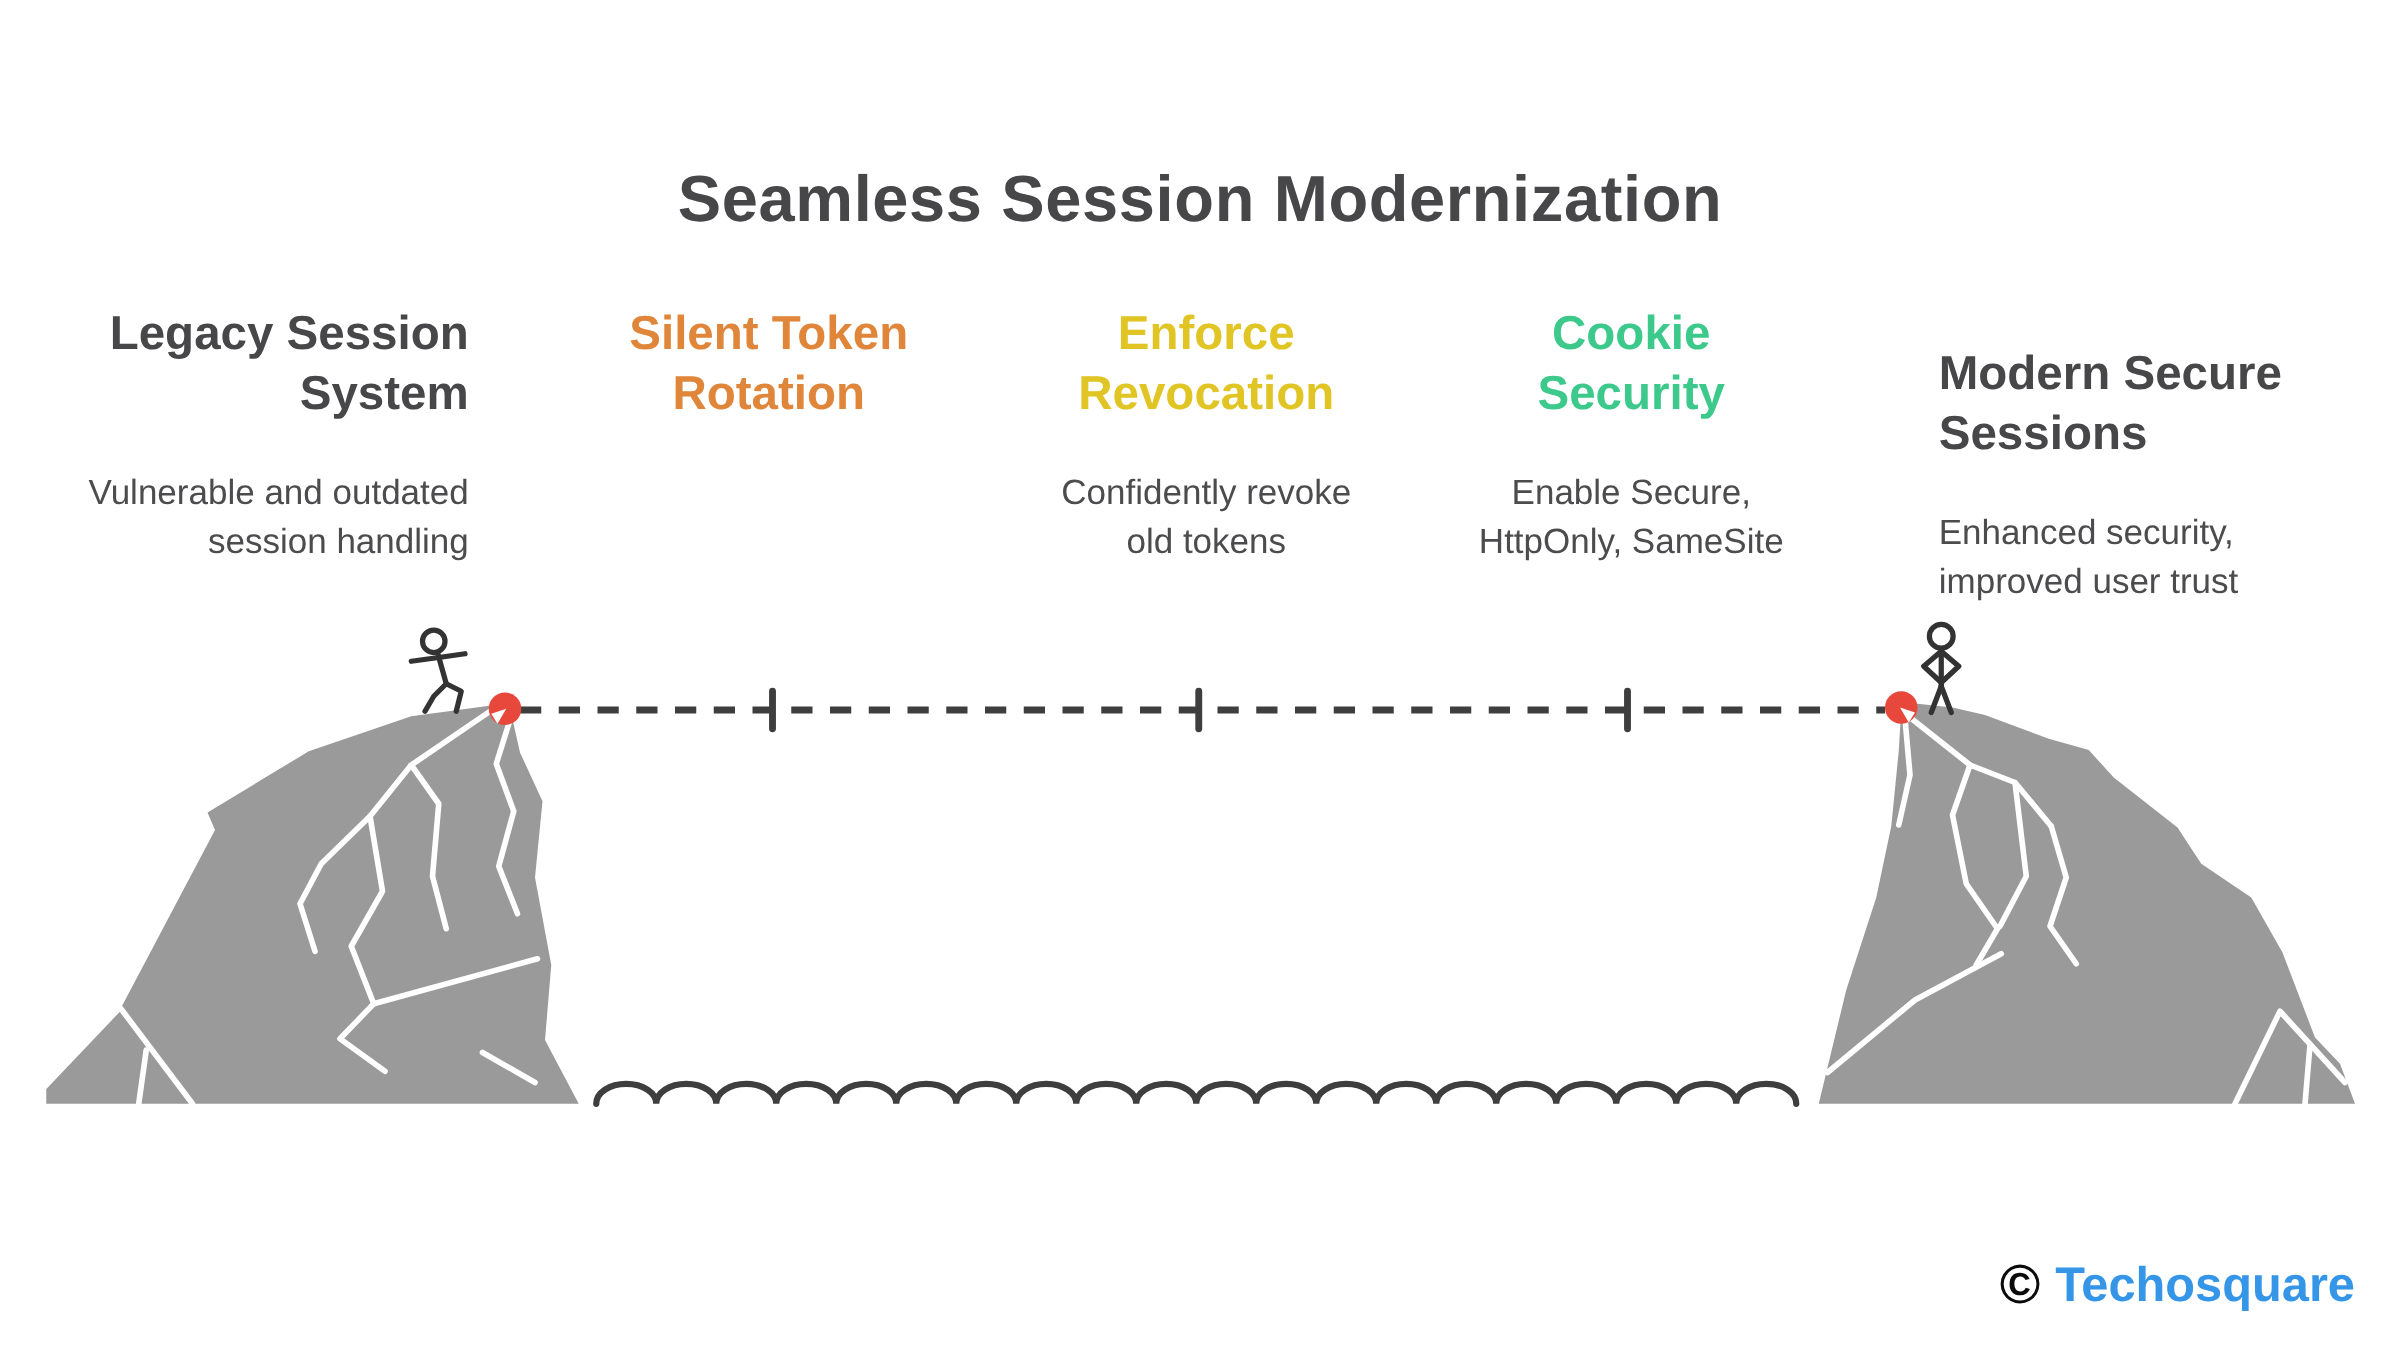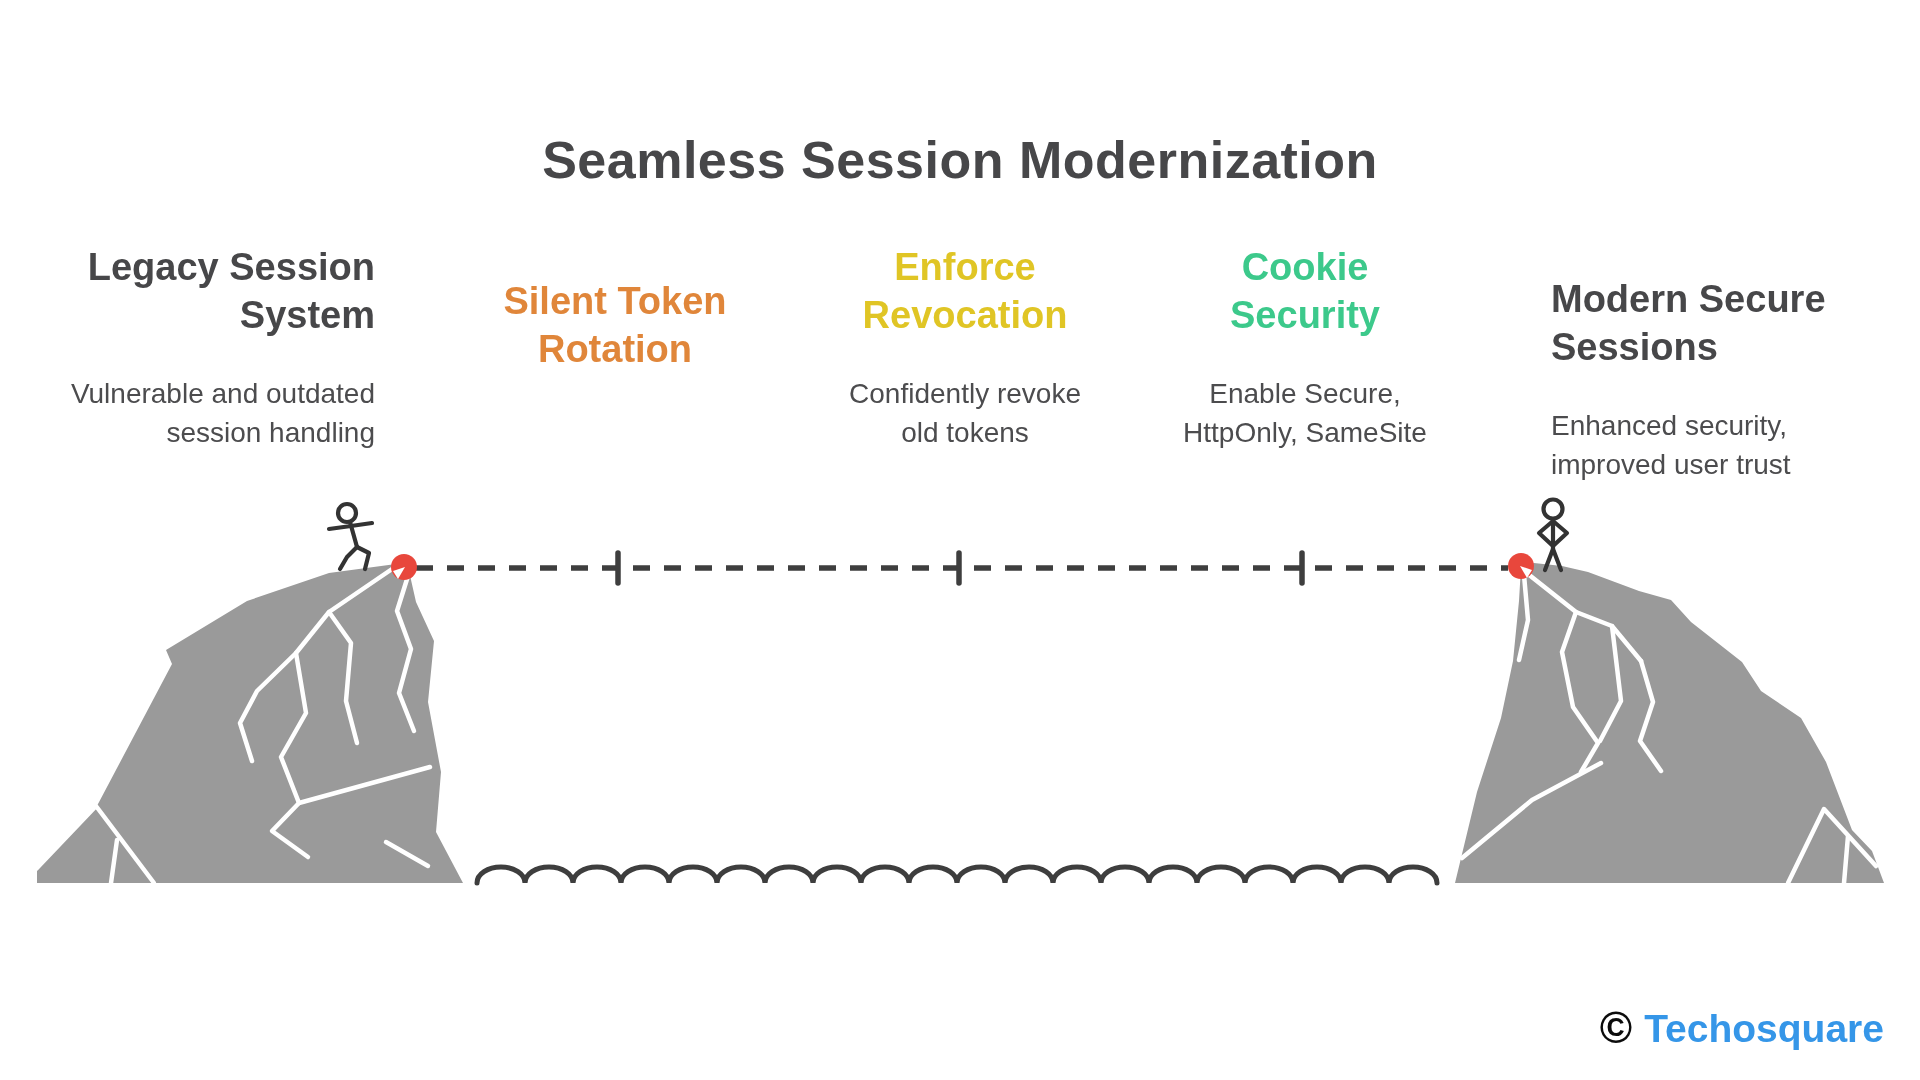--- a/index.html
+++ b/index.html
@@ -139,21 +139,21 @@
   <h1 class="page-title">Seamless Session Modernization</h1>
 
   <div class="col col-1">
     <div class="heading" style="color: rgb(71, 71, 73);">Legacy Session
 System</div>
     <div class="desc">Vulnerable and outdated
 session handling</div>
   </div>
 
   <div class="col col-2">
-    <div class="heading" style="color: rgb(224, 134, 58); margin-top: 34px;">Silent Token
+    <div class="heading" style="color: rgb(224, 134, 58);">Silent Token
 Rotation</div>
   </div>
 
   <div class="col col-4">
     <div class="heading" style="color: rgb(60, 201, 139);">Cookie
 Security</div>
     <div class="desc">Enable Secure,
 HttpOnly, SameSite</div>
   </div>
 

